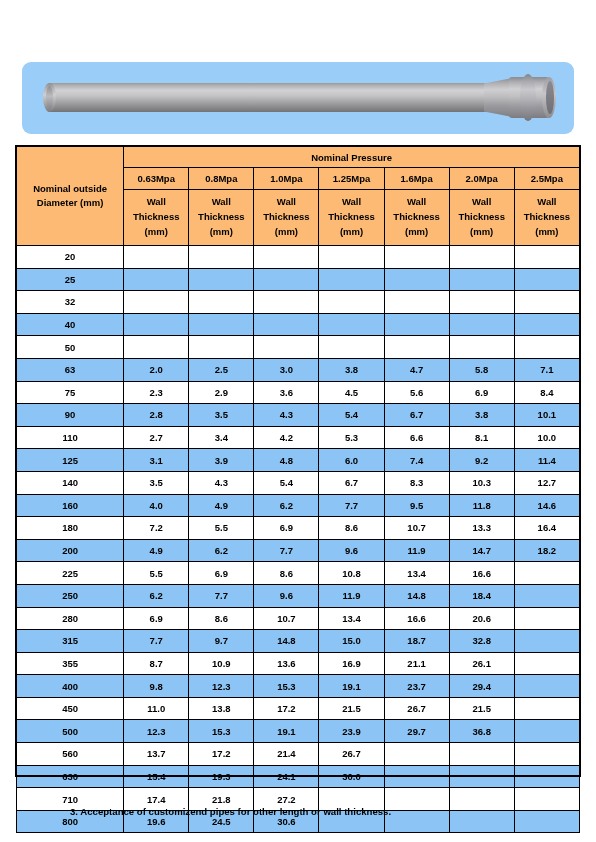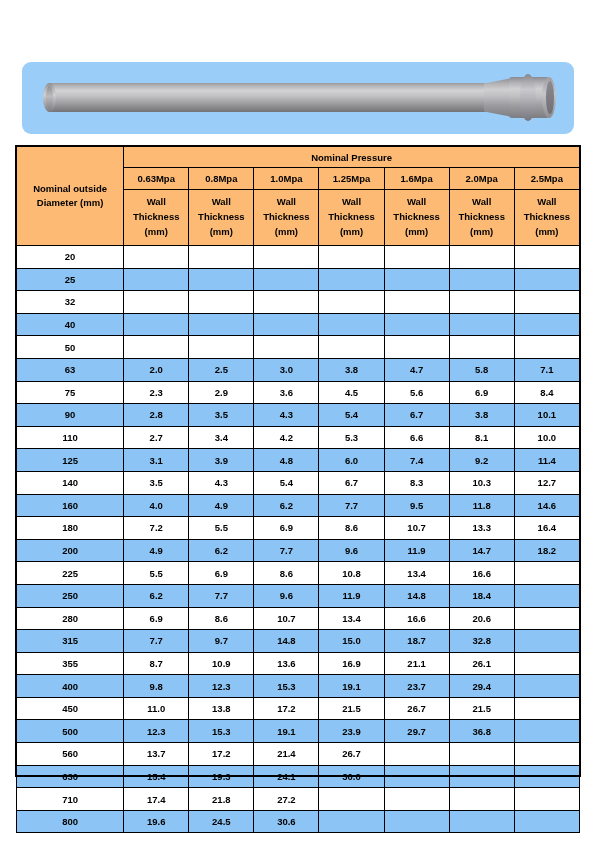--- a/index.html
+++ b/index.html
@@ -591,14 +591,15 @@
           <td></td>
           <td></td>
           <td></td>
           <td></td>
         </tr>
       </tbody>
   </table>
 
   <div class="table-frame"></div>
 
+  <div class="remarks-line2">3. Acceptance of customizend pipes for other length or wall thickness.</div>
 
 </div>
 
 </body></html>

